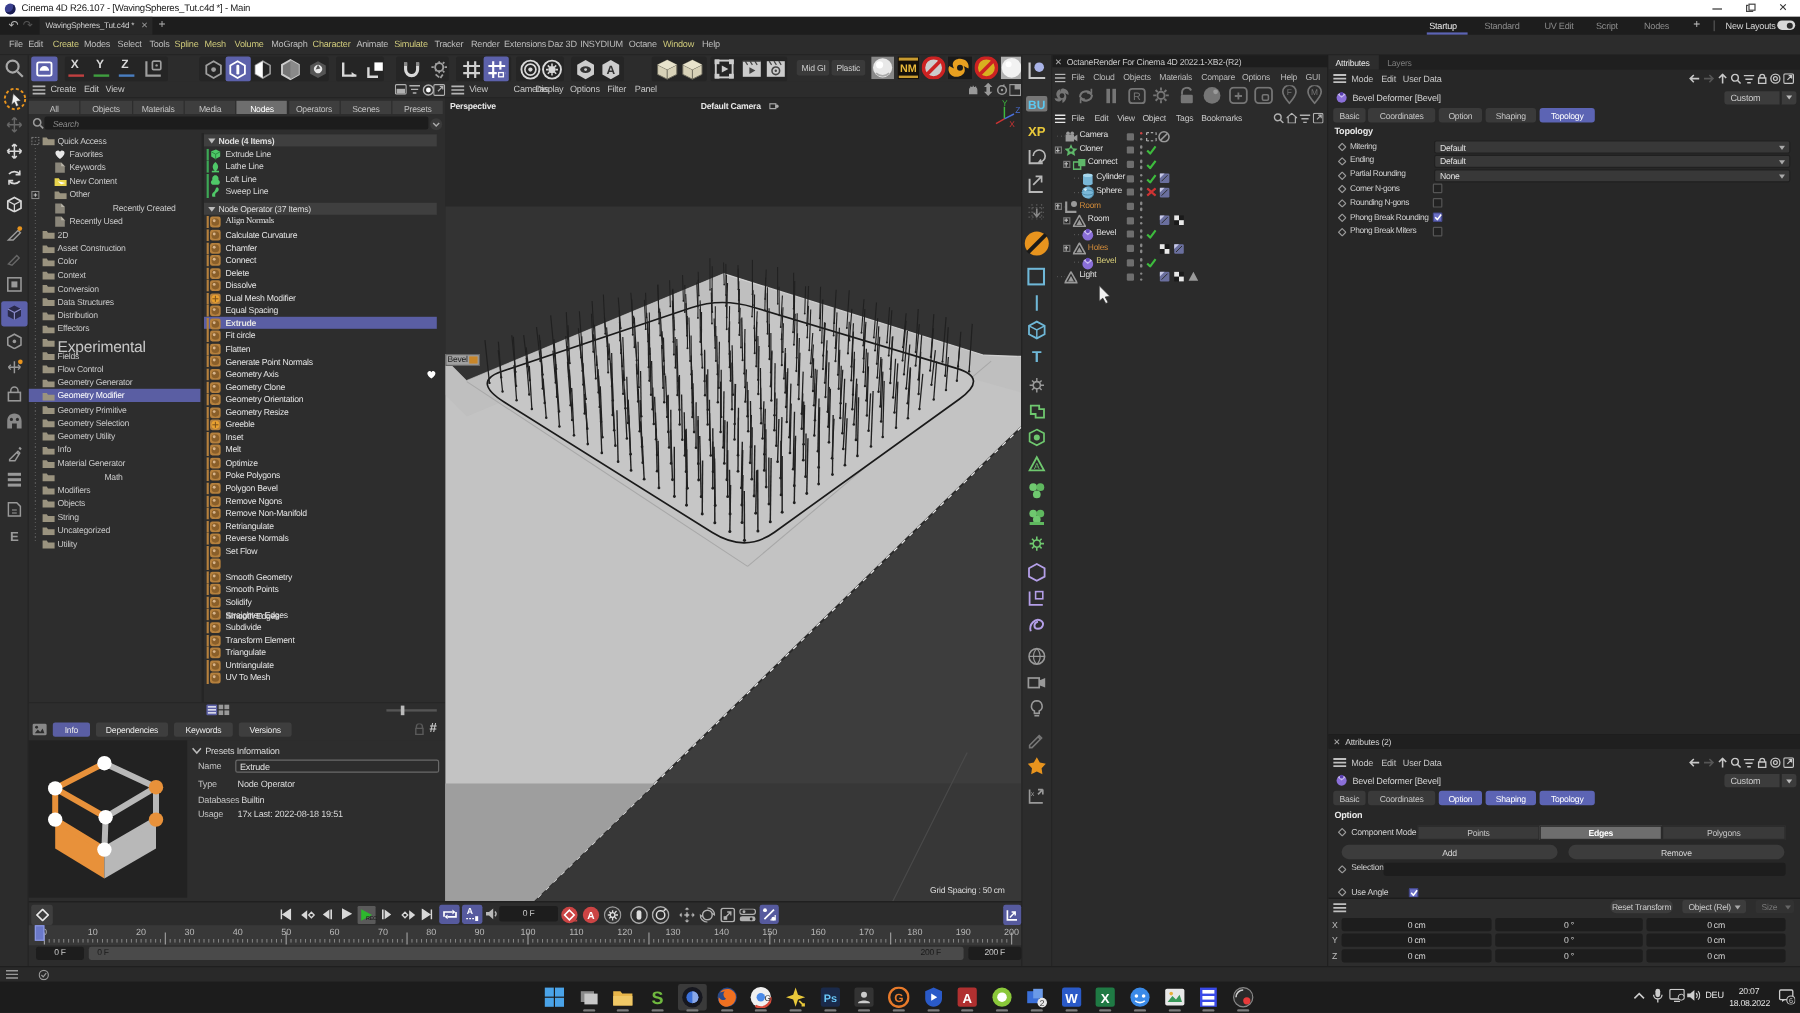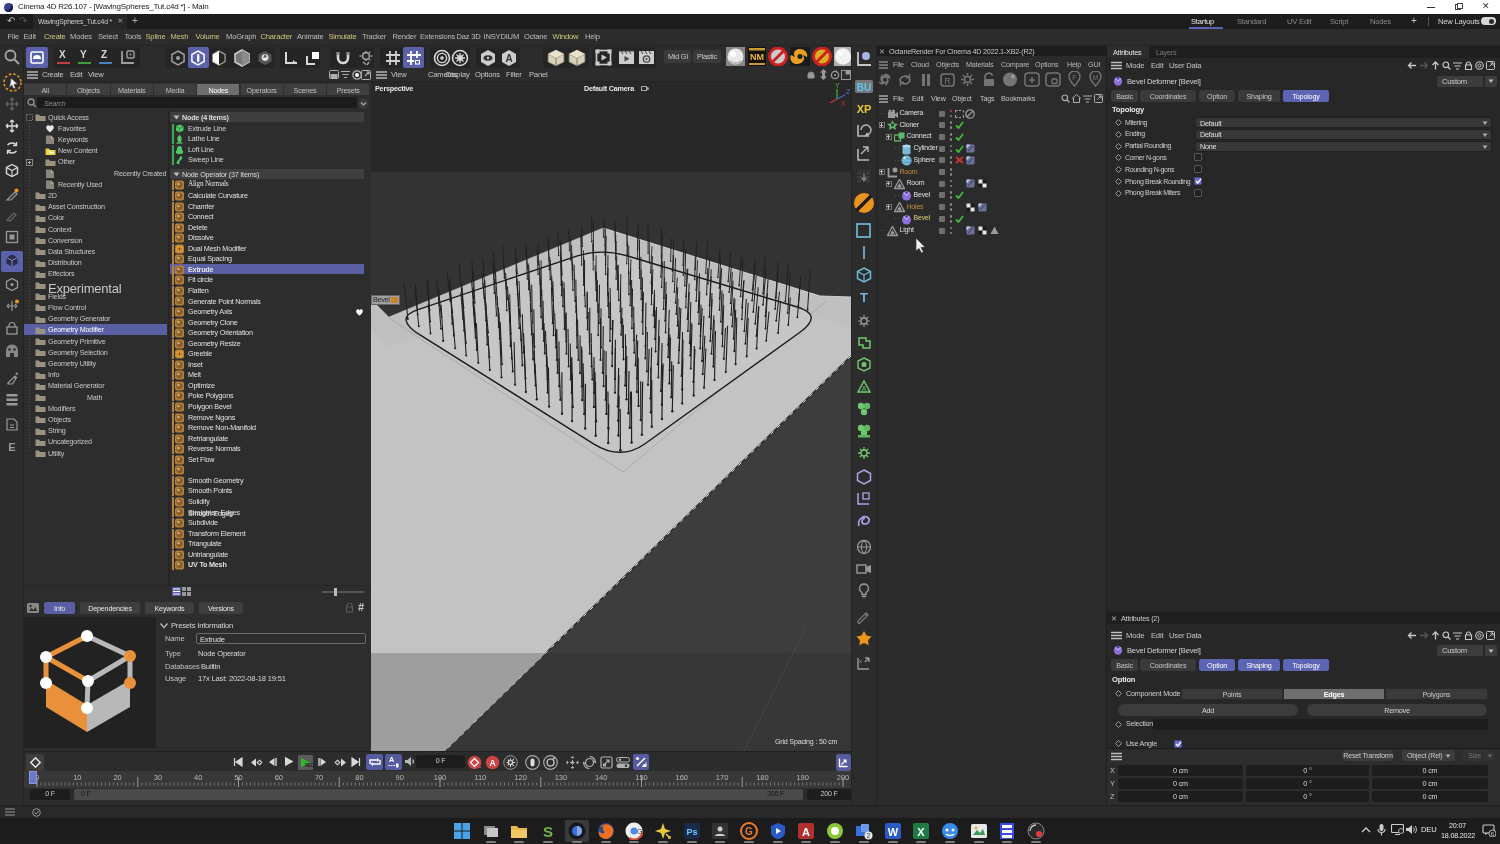--- a/index.html
+++ b/index.html
@@ -496,21 +496,21 @@
     </svg>
     <svg class="ic" style="left:25.5px;top:158.8px;" width="7" height="7" viewBox="0 0 7 7">
       <rect x="0.5" y="0.5" width="6" height="6" fill="none" stroke="#888"></rect>
       <path d="M2 3.5 h3 M3.5 2 v3" stroke="#bbb" stroke-width="0.9"></path>
     </svg>
     <div class="txt" style="left:58px;top:157.3px;font-size:7.2px;color:#c8c8c8;">Other</div>
     <svg class="ic" style="left:45px;top:168.5px;" width="10" height="9.5" viewBox="0 0 10 9.5">
       <path d="M1 0.5 h5 l3 3 v6 h-8 z" fill="#8a867a"></path>
       <path d="M6 0.5 l3 3 h-3 z" fill="#b8b4a8"></path>
     </svg>
-    <div class="txt" style="left:70px;top:168.5px;font-size:7.2px;color:#c8c8c8;padding-left:44px;">Recently Created</div>
+    <div class="txt" style="left:50px;top:168.5px;font-size:7.2px;color:#c8c8c8;padding-left:44px;">Recently Created</div>
     <svg class="ic" style="left:45px;top:179.7px;" width="10" height="9.5" viewBox="0 0 10 9.5">
       <path d="M1 0.5 h5 l3 3 v6 h-8 z" fill="#8a867a"></path>
       <path d="M6 0.5 l3 3 h-3 z" fill="#b8b4a8"></path>
     </svg>
     <div class="txt" style="left:58px;top:179.7px;font-size:7.2px;color:#c8c8c8;">Recently Used</div>
     <svg class="ic" style="left:35px;top:191.39999999999998px;" width="11" height="8.5" viewBox="0 0 11 8.5">
       <path d="M0.5 1.5 h3.5 l1 1.5 h5.5 v5 h-10 z" fill="#9a937f"></path>
     </svg>
     <div class="txt" style="left:48px;top:190.9px;font-size:7.2px;color:#c8c8c8;">2D</div>
     <svg class="ic" style="left:35px;top:202.6px;" width="11" height="8.5" viewBox="0 0 11 8.5">
@@ -895,21 +895,21 @@
       <circle cx="7.5" cy="5" r="3.2" fill="#8a5f2a"></circle>
       <circle cx="6.5" cy="4" r="1.2" fill="#d8b48a"></circle>
     </svg>
     <div class="txt" style="left:188px;top:549.7px;font-size:7.2px;color:#e2e2e2;">Untriangulate</div>
     <svg class="ic" style="left:172px;top:560.2px;" width="12" height="10" viewBox="0 0 12 10">
       <rect x="0" y="0" width="2" height="10" fill="#b5803d"></rect>
       <rect x="3" y="0.5" width="9" height="9" rx="2" fill="#b5803d"></rect>
       <circle cx="7.5" cy="5" r="3.2" fill="#8a5f2a"></circle>
       <circle cx="6.5" cy="4" r="1.2" fill="#d8b48a"></circle>
     </svg>
-    <div class="txt" style="left:188px;top:560.2px;font-size:7.2px;color:#e2e2e2;font-weight:bold;">UV To Mesh</div>
+    <div class="txt" style="left:188px;top:560.2px;font-size:7.2px;color:#e2e2e2;">UV To Mesh</div>
     <div class="abs" style="left:24px;top:585px;width:347px;height:15px;background:#2d2d2d;border-top:1px solid #262626;"></div>
     <div class="abs" style="left:172px;top:587px;width:9px;height:9px;background:#5a5ea3;border-radius:1px;"></div>
     <svg class="ic" style="left:173px;top:588px;" width="7" height="7" viewBox="0 0 7 7">
       <path d="M0 1 h7 M0 3.5 h7 M0 6 h7" stroke="#fff" stroke-width="1"></path>
     </svg>
     <svg class="ic" style="left:182px;top:587px;" width="10" height="9" viewBox="0 0 10 9">
       <rect x="0" y="0" width="4" height="4" fill="#999"></rect>
       <rect x="5" y="0" width="4" height="4" fill="#999"></rect>
       <rect x="0" y="5" width="4" height="4" fill="#999"></rect>
       <rect x="5" y="5" width="4" height="4" fill="#999"></rect>

